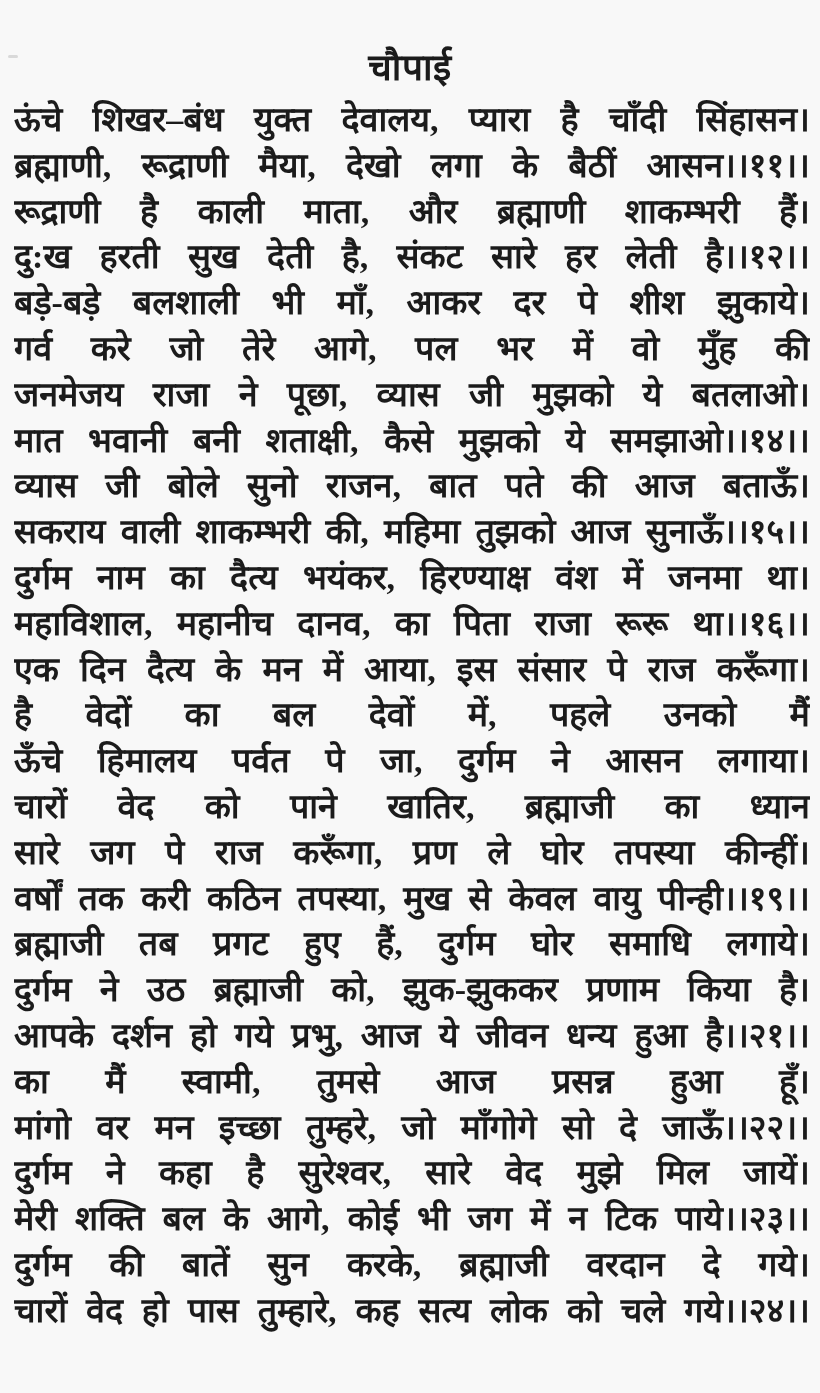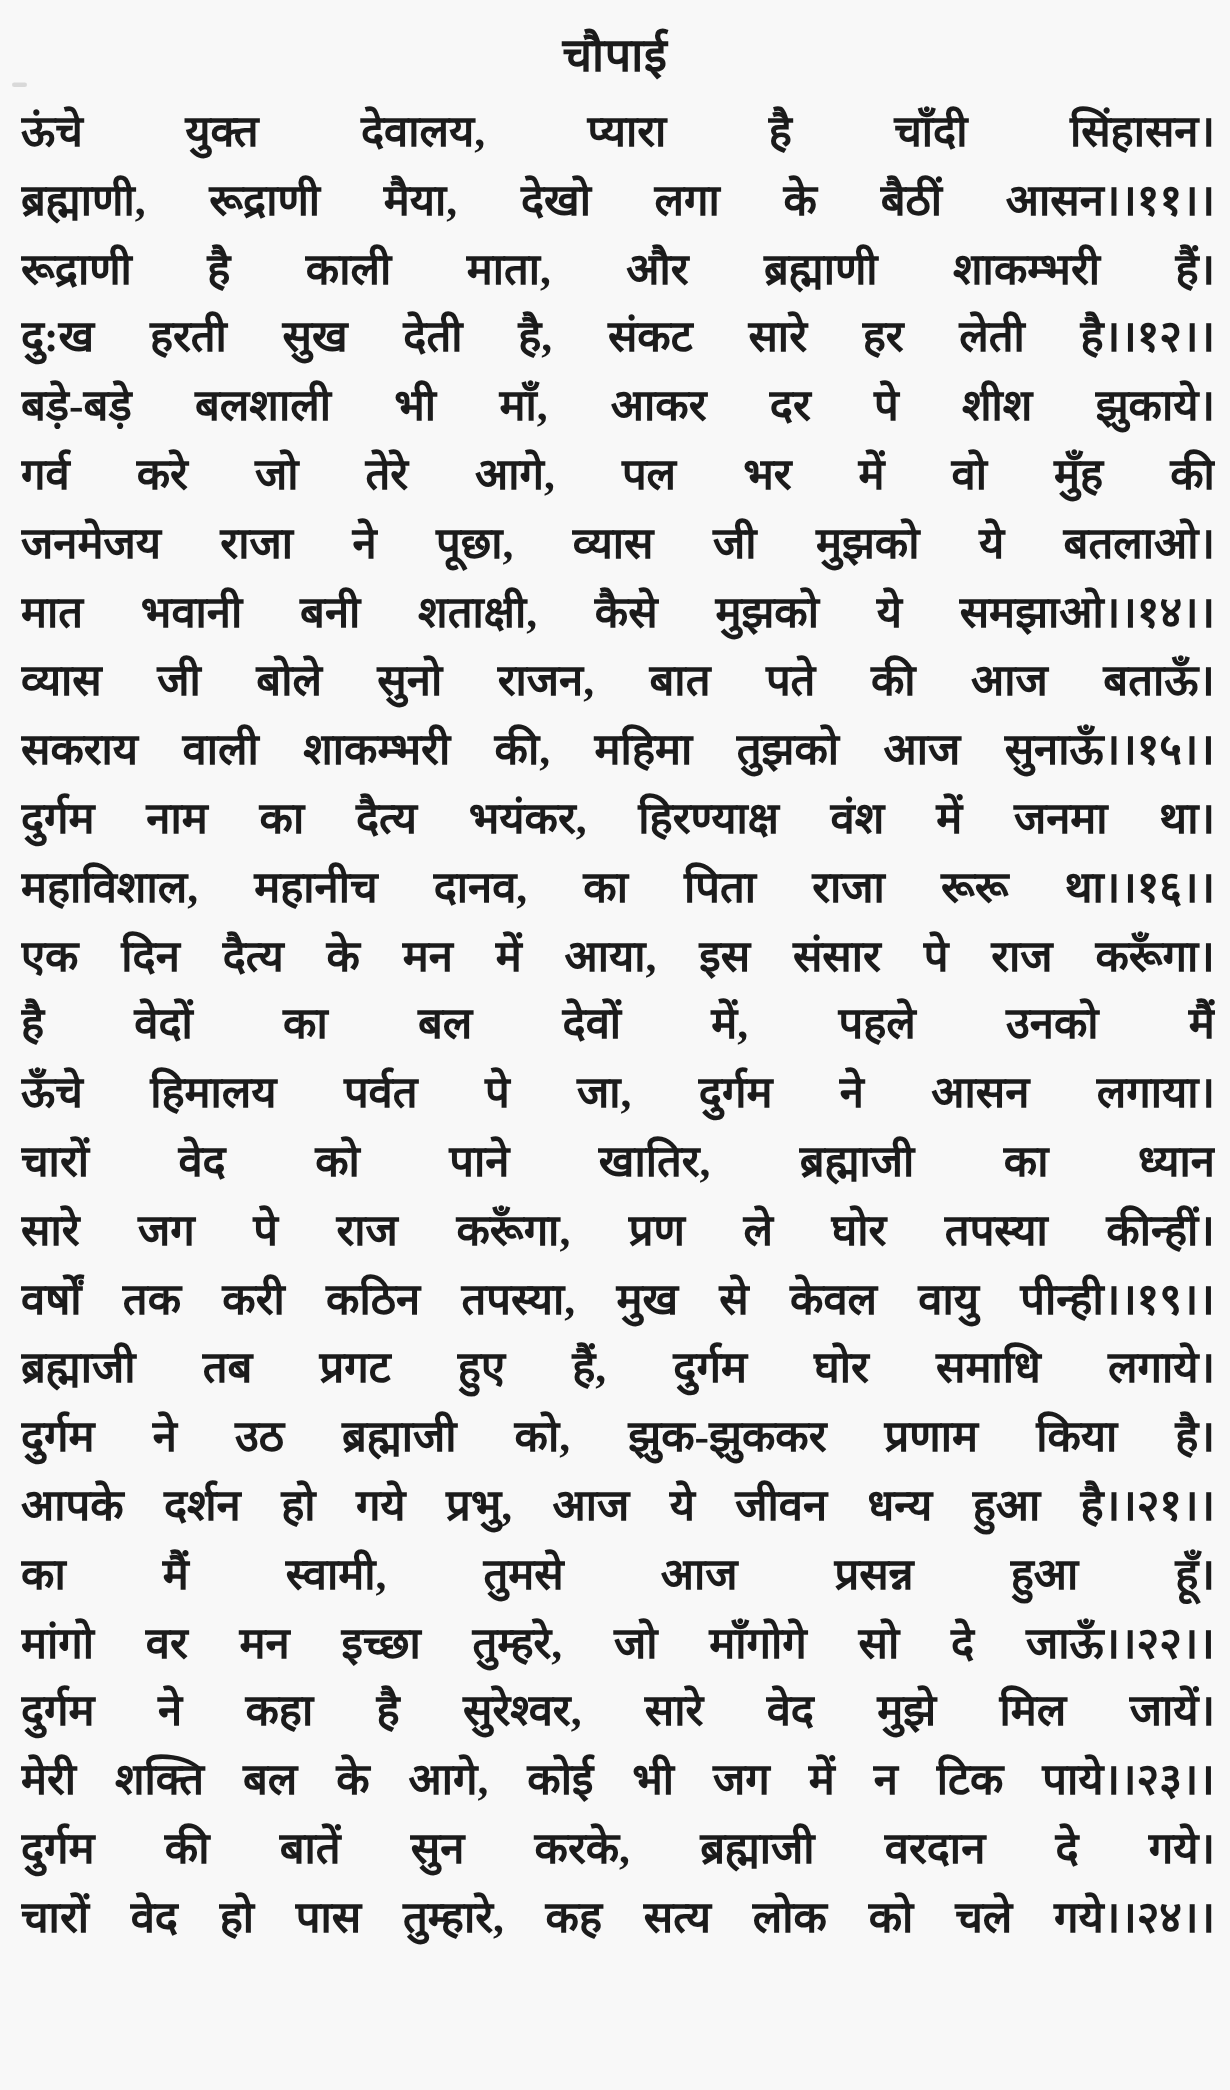--- a/index.html
+++ b/index.html
@@ -13,33 +13,33 @@
     position: relative;
     width: 820px;
     height: 1393px;
     background: #f8f8f8;
     color: #1b1b1b;
     overflow: hidden;
     box-sizing: border-box;
   }
   .title {
     margin: 0;
-    padding-top: 18px;
+    padding-top: 49px;
     height: 44px;
     text-align: center;
-    font-size: 31px;
+    font-size: 37px;
     line-height: 38px;
     font-weight: 700;
     letter-spacing: 0.5px;
   }
   .poem {
     padding: 4px 10px 0 14px;
   }
   .verse-line {
-    font-size: 29px;
+    font-size: 34px;
     font-weight: 600;
     height: 45.8px;
     line-height: 45.8px;
     white-space: nowrap;
     text-align: justify;
     text-align-last: justify;
     -moz-text-align-last: justify;
     overflow: hidden;
   }
   
@@ -63,20 +63,21 @@
 </style>
 </head>
 <body>
 
 <div class="page" style="background: rgb(248, 248, 248); color: rgb(27, 27, 27);">
   <div class="corner-mark"></div>
   <h1 class="title">चौपाई</h1>
   <div class="poem" id="poem">
       <div class="verse-line flexjust">
         <span>ऊंचे</span>
+        <span>शिखर–बंध</span>
         <span>युक्त</span>
         <span>देवालय,</span>
         <span>प्यारा</span>
         <span>है</span>
         <span>चाँदी</span>
         <span>सिंहासन।</span>
       </div>
       <div class="verse-line flexjust">
         <span>ब्रह्माणी,</span>
         <span>रूद्राणी</span>

